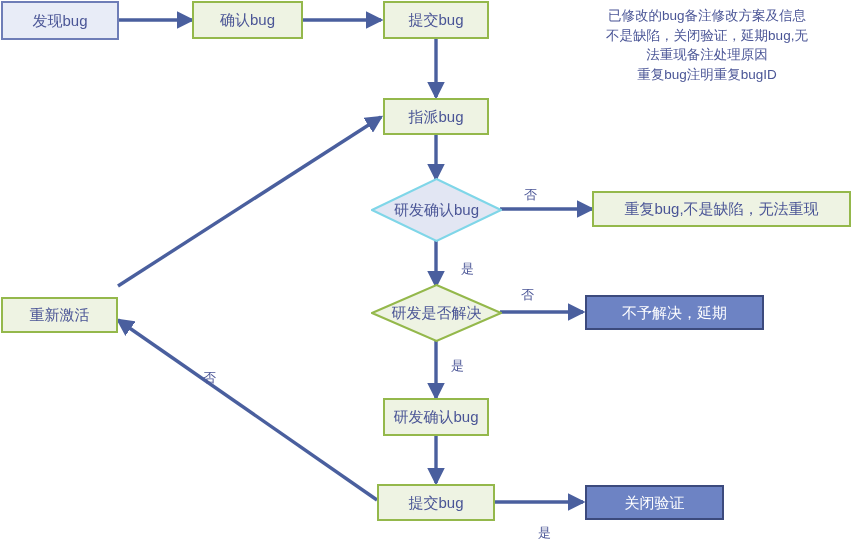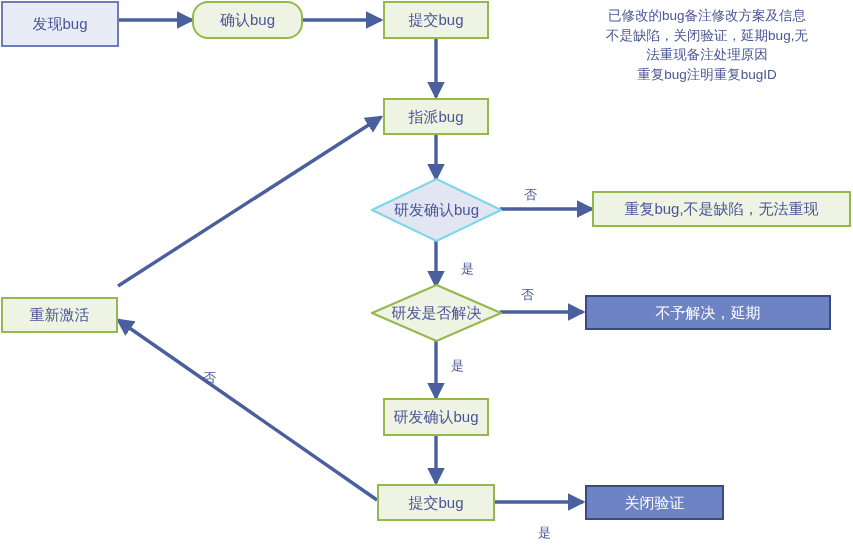--- a/index.html
+++ b/index.html
@@ -122,25 +122,25 @@
     </g>
   </svg>
 
   <svg class="diamond-shape" style="left:371px; top:178px;" width="131" height="64" viewBox="0 0 131 64">
     <polygon points="65.5,1 130,32 65.5,63 1,32" fill="#e2e6f3" stroke="#7fd6e8" stroke-width="2"></polygon>
   </svg>
   <svg class="diamond-shape" style="left:371px; top:284px;" width="131" height="58" viewBox="0 0 131 58">
     <polygon points="65.5,1 130,29 65.5,57 1,29" fill="#eef3e3" stroke="#94b84b" stroke-width="2"></polygon>
   </svg>
 
-  <div class="node box-blue-outline" style="left:1px; top:1px; width:118px; height:46px;">
+  <div class="node box-blue-outline" style="left:1px; top:1px; width:118px; height:39px;">
     <span>发现bug</span>
   </div>
 
-  <div class="node box-green" style="left:192px; top:1px; width:111px; height:38px;border-radius:16px;">
+  <div class="node box-green" style="left:192px; top:1px; width:111px; height:38px;">
     <span>确认bug</span>
   </div>
 
   <div class="node box-green" style="left:383px; top:1px; width:106px; height:38px;">
     <span>提交bug</span>
   </div>
 
   <div class="node box-green" style="left:383px; top:98px; width:106px; height:37px;">
     <span>指派bug</span>
   </div>
@@ -150,21 +150,21 @@
   </div>
 
   <div class="node diamond" style="left:371px; top:284px; width:131px; height:58px;">
     <span>研发是否解决</span>
   </div>
 
   <div class="node box-green" style="left:592px; top:191px; width:259px; height:36px;">
     <span>重复bug,不是缺陷，无法重现</span>
   </div>
 
-  <div class="node box-blue-solid" style="left:585px; top:295px; width:246px; height:35px;">
+  <div class="node box-blue-solid" style="left:585px; top:295px; width:179px; height:35px;">
     <span>不予解决，延期</span>
   </div>
 
   <div class="node box-green" style="left:1px; top:285px; width:117px; height:36px;margin-top:12px;">
     <span>重新激活</span>
   </div>
 
   <div class="node box-green" style="left:383px; top:398px; width:106px; height:38px;">
     <span>研发确认bug</span>
   </div>

